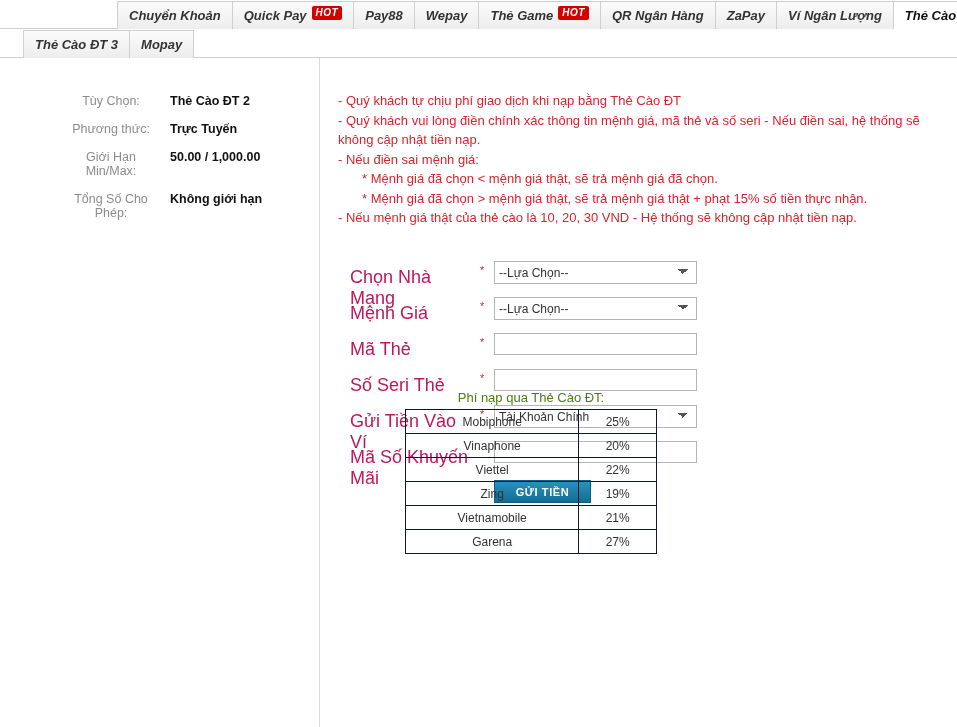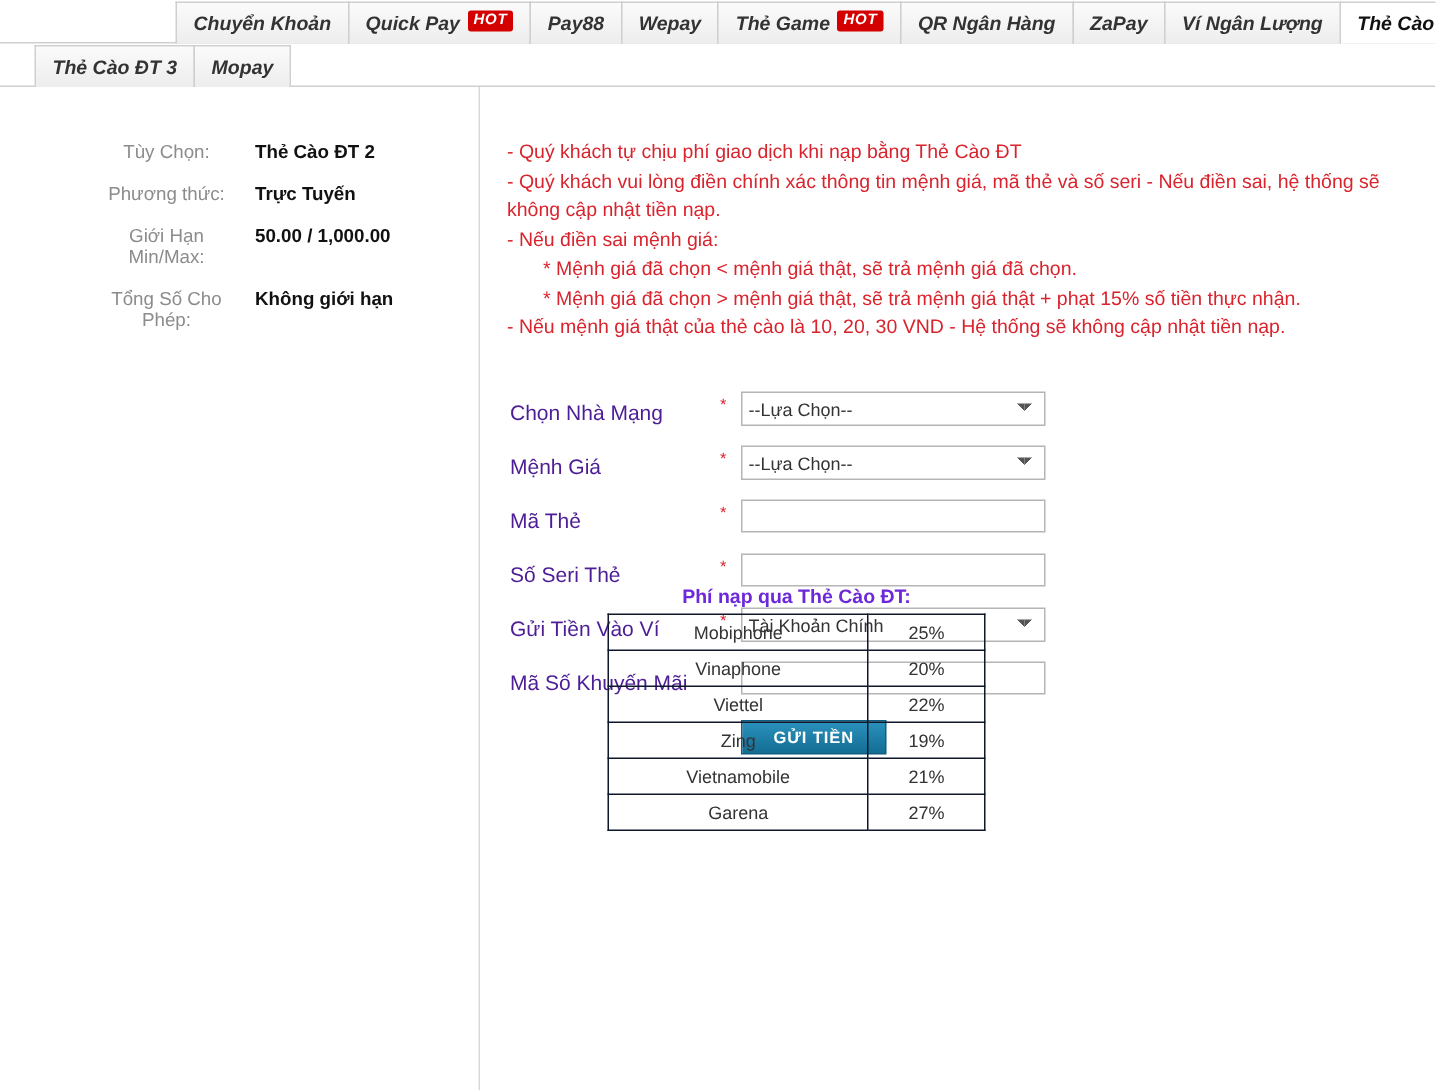--- a/index.html
+++ b/index.html
@@ -120,24 +120,24 @@
     position: absolute;
     left: 17px; top: 200px;
     width: 610px;
   }
   .frow {
     position: relative;
     height: 36px;
   }
   .frow .flabel {
     position: absolute;
-    left: 2px; top: 9px;
+    left: 12px; top: 9px;
     width: 125px;
-    font-size: 14px;
-    color: #4c1d95;
+    font-size: 18px;
+    color: #be185d;
   }
   .frow .req {
     position: absolute;
     left: 142px; top: 6px;
     color: #d9232d;
     font-size: 11px;
   }
   .frow select,
   .frow input[type=text] {
     position: absolute;
@@ -181,23 +181,23 @@
   }
 
   
   .fee {
     position: absolute;
     left: 84px; top: 332px;
     width: 252px;
   }
   .fee-title {
     text-align: center;
-    font-weight: bold;
+    font-weight: normal;
     font-size: 13px;
-    color: #6d28d9;
+    color: #4d7c0f;
     margin-bottom: 4px;
   }
   table.feetbl {
     border-collapse: collapse;
     width: 252px;
     font-size: 12px;
   }
   table.feetbl td {
     border: 1px solid #0f172a;
     height: 24px;

